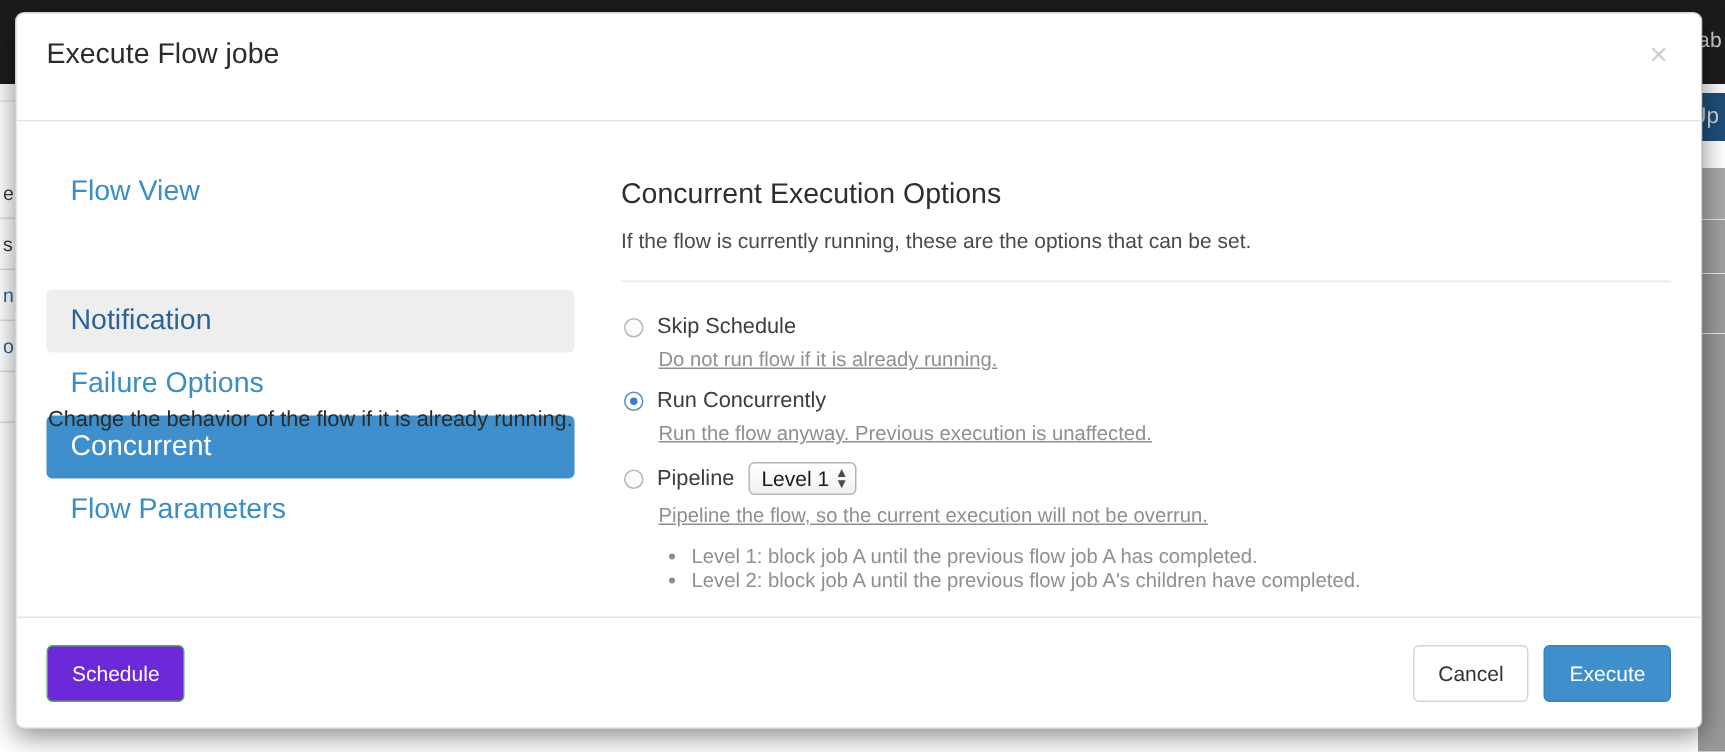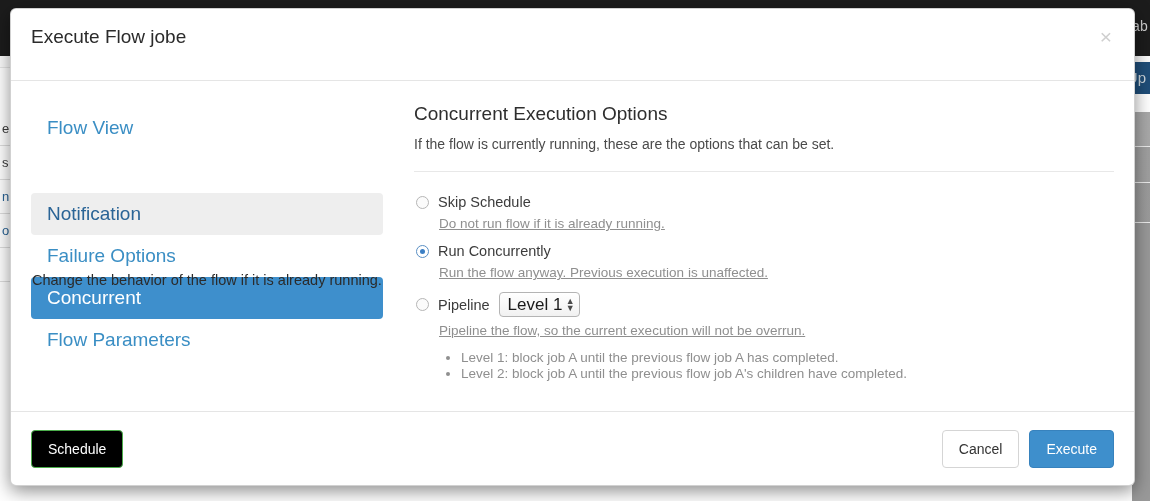--- a/index.html
+++ b/index.html
@@ -123,21 +123,21 @@
   }
 
   
   #content {
     flex: 1 1 auto;
     padding-left: 31px;
     padding-top: 0;
   }
   #content-title {
     font-size: 19px; color: #2e2e2e; font-weight: normal;
-    margin: 0 0 11px 0;
+    margin: 16px 0 11px 0;
   }
   #content-sub {
     font-size: 14px; color: #4a4a4a;
     margin: 0 0 19px 0;
   }
   #content-divider {
     border: none; border-top: 1px solid #e8e8e8;
     margin: 0 0 22px 0;
   }
 
@@ -169,21 +169,21 @@
     cursor: pointer;
   }
   .radio-desc {
     font-size: 13.5px; color: #8f8f8f;
     margin: 0 0 12px 25px;
     text-decoration: underline;
   }
   .level-select {
     margin-left: 9px;
     font-family: "Liberation Sans", sans-serif;
-    font-size: 17px;
+    font-size: 14px;
     color: #1a1a1a;
     background: linear-gradient(#ffffff, #f1f1f1);
     border: 1px solid #b4b4b4;
     border-radius: 4px;
     padding: 2px 16px 2px 8px;
     appearance: none; -webkit-appearance: none;
     cursor: pointer;
     position: relative;
   }
   .select-wrap { position: relative; display: inline-block; }
@@ -209,21 +209,21 @@
   }
   .btn {
     font-family: "Liberation Sans", sans-serif;
     font-size: 14px;
     padding: 9px 16px;
     border-radius: 4px;
     cursor: pointer;
     border: 1px solid transparent;
     line-height: 18px;
   }
-  #schedule-btn { background: #000000; border-color: #4cae4c; color: #fff; }
+  #schedule-btn { background: #6d28d9; border-color: #4cae4c; color: #fff; }
   #cancel-btn  { background: #ffffff; border-color: #d5d5d5; color: #333; margin-right: 10px; }
   #execute-btn { background: #3e8fcc; border-color: #3782bd; color: #fff; }
   #footer-right { margin-left: auto; display: flex; align-items: center; }
 </style>
 </head>
 <body>
 
 <div id="bg-page">
   <div id="bg-navbar">
     <span id="bg-navbar-text">ab</span>

